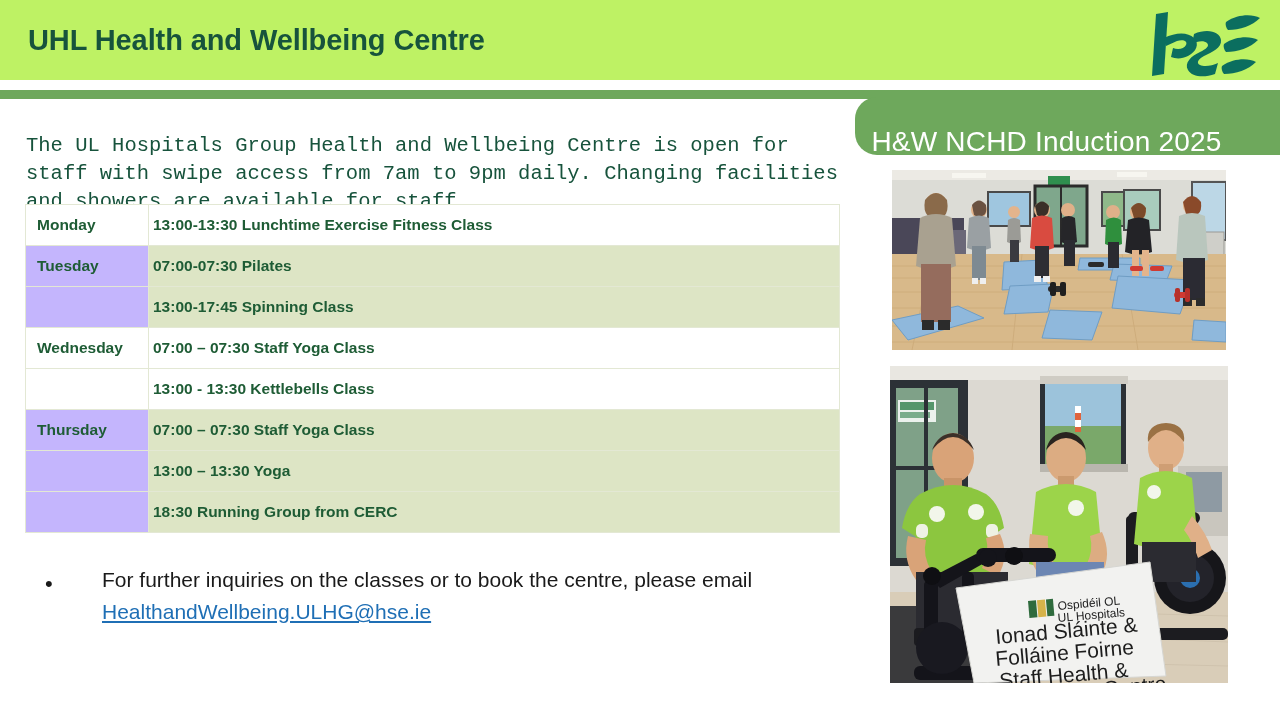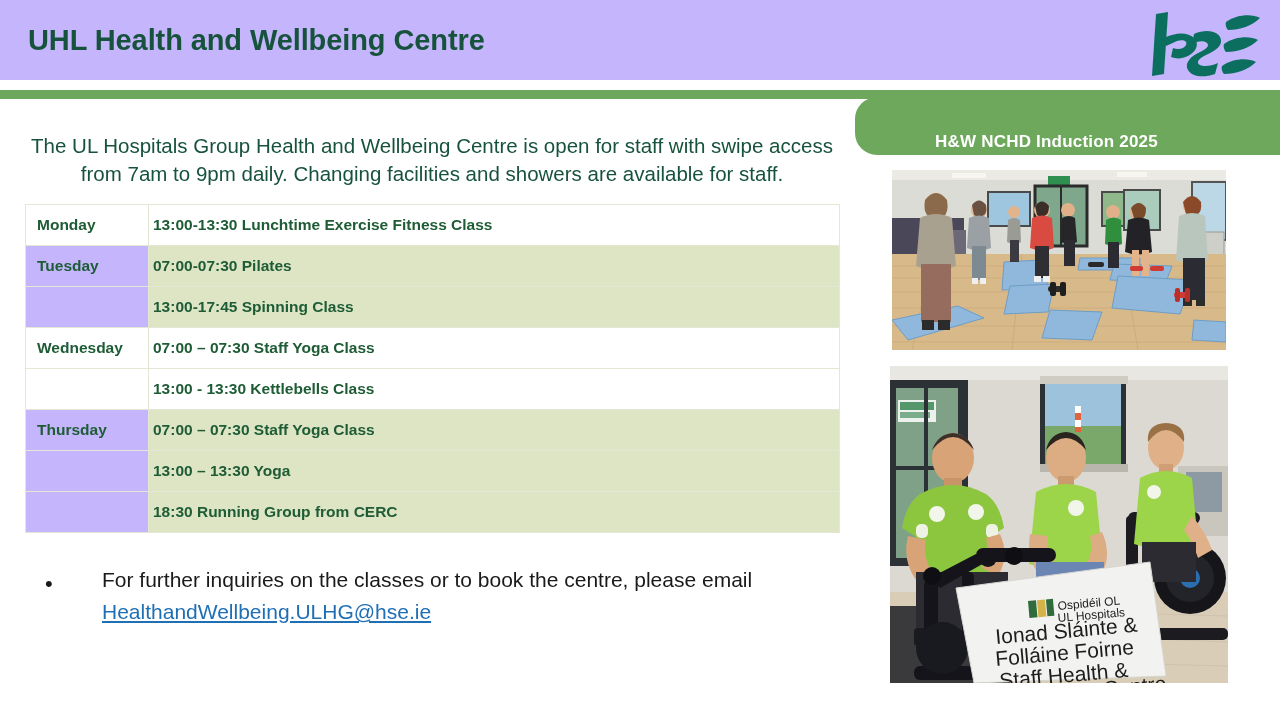--- a/index.html
+++ b/index.html
@@ -14,21 +14,21 @@
     overflow: hidden;
     font-family: "Liberation Sans", sans-serif;
   }
 
   
   #slide-header {
     position: absolute;
     left: 0; top: 0;
     width: 1280px;
     height: 80px;
-    background: #c4b5fd;
+    background: #bef264;
   }
   #page-title {
     position: absolute;
     left: 28px;
     top: 24px;
     font-size: 29px;
     font-weight: bold;
     color: #17533c;
     letter-spacing: -0.1px;
     white-space: nowrap;
@@ -58,37 +58,38 @@
     height: 58px;
     background: #6ea85c;
     border-top-left-radius: 22px;
     border-bottom-left-radius: 22px;
     display: flex;
     align-items: center;
     justify-content: center;
   }
   #section-banner-label {
     color: #ffffff;
-    font-size: 17px;
-    font-weight: bold;
+    font-size: 28px;
+    font-weight: normal;
     letter-spacing: 0.2px;
     padding-right: 42px;
     margin-top: 31px;
   }
 
   
   #intro-text {
     position: absolute;
     left: 26px;
     top: 132px;
     width: 812px;
     font-size: 20.5px;
     line-height: 28px;
     color: #17533c;
-    text-align: center;
+    text-align: left;
+    font-family: Liberation Mono, monospace;
   }
 
   
   #schedule-table {
     position: absolute;
     left: 25px;
     top: 204px;
     width: 815px;
     border-collapse: collapse;
     table-layout: fixed;

